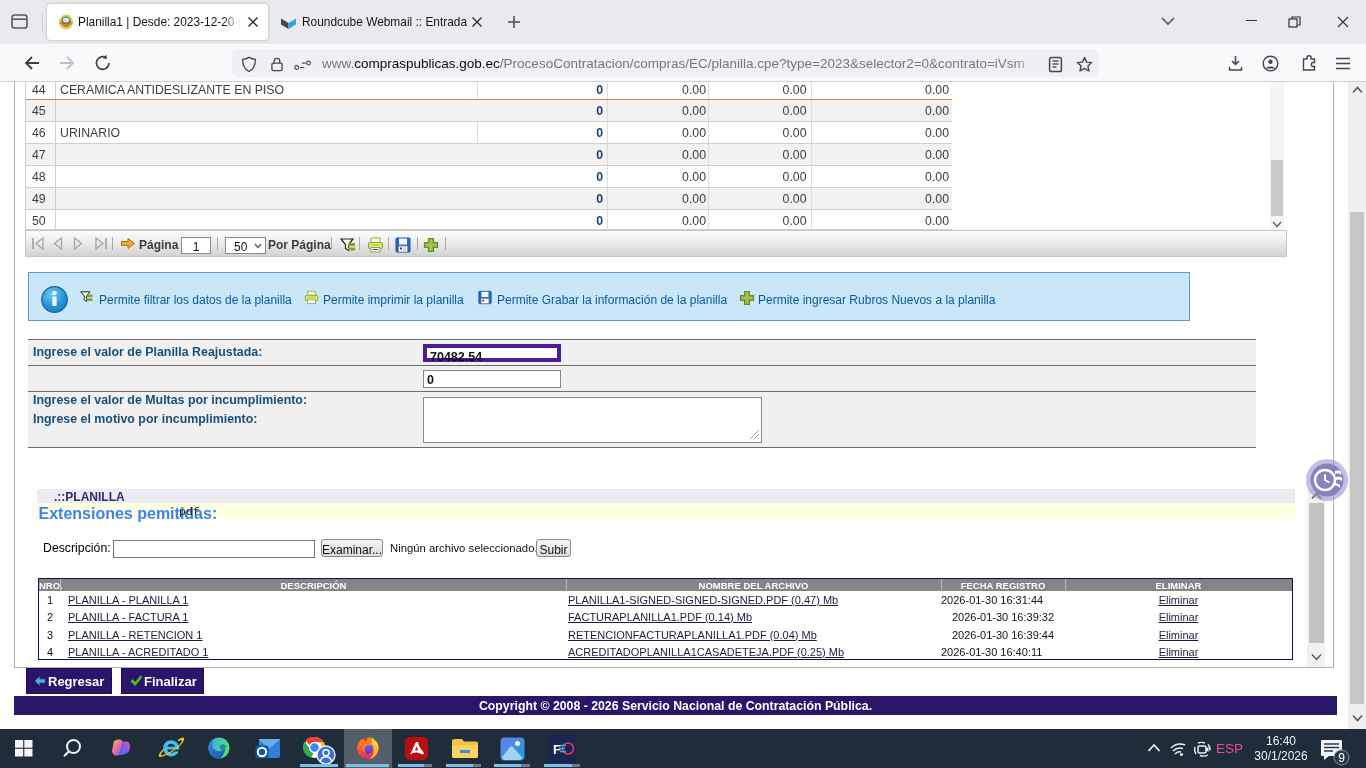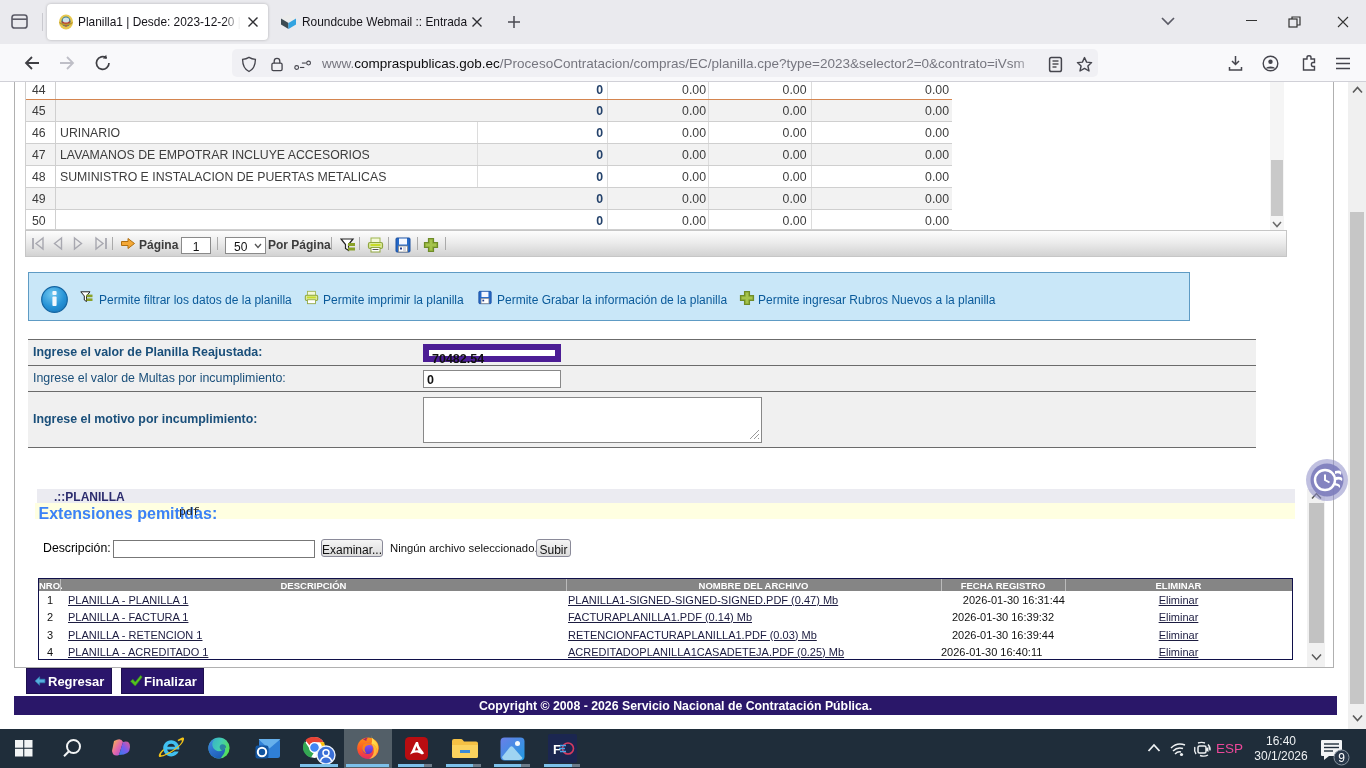--- a/index.html
+++ b/index.html
@@ -128,20 +128,21 @@
 .grow .c2{position:absolute;left:31px;top:0;width:421.5px;height:100%;border-right:1px solid #dcdcdc;padding:4px 0 0 4px}
 .grow .c3{position:absolute;left:452.5px;top:0;width:130.5px;height:100%;border-right:1px solid #dcdcdc;padding:4px 4px 0 0;text-align:right;font-weight:bold;color:#24426b}
 .grow .c4{position:absolute;left:583px;top:0;width:101px;height:100%;border-right:1px solid #dcdcdc;padding:4px 2px 0 0;text-align:right}
 .grow .c5{position:absolute;left:684px;top:0;width:102.5px;height:100%;border-right:1px solid #dcdcdc;padding:4px 4px 0 0;text-align:right}
 .grow .c6{position:absolute;left:786.5px;top:0;width:140.5px;height:100%;padding:4px 3px 0 0;text-align:right}
 .gr-alt{background:#f2f2f2}
 </style>
 
 <div class="grow" style="top:82px;height:18px;border-bottom:1px solid #d4854f">
  <div class="c1" style="padding-top:1px">44</div>
+    <div class="c2" style="padding-top:1px">CERAMICA ANTIDESLIZANTE EN PISO</div>
     <div class="c3" style="padding-top:1px">0</div>
     <div class="c4" style="padding-top:1px">0.00</div>
     <div class="c5" style="padding-top:1px">0.00</div>
     <div class="c6" style="padding-top:1px">0.00</div>
 </div>
 <div class="grow gr-alt" style="top:99.5px">
     <div class="c1">45</div>
     <div class="c3">0</div>
     <div class="c4">0.00</div>
     <div class="c5">0.00</div>
@@ -150,29 +151,27 @@
 <div class="grow" style="top:121.5px">
     <div class="c1">46</div>
     <div class="c2">URINARIO</div>
     <div class="c3">0</div>
     <div class="c4">0.00</div>
     <div class="c5">0.00</div>
     <div class="c6">0.00</div>
   </div>
 <div class="grow gr-alt" style="top:143.5px">
     <div class="c1">47</div>
-    <div class="c2">LAVAMANOS DE EMPOTRAR INCLUYE ACCESORIOS</div>
     <div class="c3">0</div>
     <div class="c4">0.00</div>
     <div class="c5">0.00</div>
     <div class="c6">0.00</div>
   </div>
 <div class="grow" style="top:165.5px">
     <div class="c1">48</div>
-    <div class="c2">SUMINISTRO E INSTALACION DE PUERTAS METALICAS</div>
     <div class="c3">0</div>
     <div class="c4">0.00</div>
     <div class="c5">0.00</div>
     <div class="c6">0.00</div>
   </div>
 <div class="grow gr-alt" style="top:187.5px">
     <div class="c1">49</div>
     <div class="c3">0</div>
     <div class="c4">0.00</div>
     <div class="c5">0.00</div>
@@ -285,23 +284,23 @@
 <svg class="ic" style="left:739px;top:290px" width="16" height="16" viewBox="0 0 15 15">
     <path d="M5.2 1.4 H9.8 V5.2 H13.6 V9.8 H9.8 V13.6 H5.2 V9.8 H1.4 V5.2 H5.2 Z" fill="#8fad3a" stroke="#6e8c28" stroke-width="1.1"></path>
     <path d="M6.4 2.6 H8.6 V6.4 H12.4 V8.6 H8.6 V12.4 H6.4 V8.6 H2.6 V6.4 H6.4 Z" fill="#a5c44c"></path>
   </svg>
 <div class="a" style="left:758px;top:293px;font-size:12px;color:#0a5a9a">Permite ingresar Rubros Nuevos a la planilla</div>
 
 <div class="a" style="left:28px;top:338.5px;width:1228px;height:26px;background:#f0f0f0;border-top:1px solid #6b6b6b"></div>
 <div class="a" style="left:28px;top:364.5px;width:1228px;height:26px;background:#f0f0f0;border-top:1px solid #6b6b6b"></div>
 <div class="a" style="left:28px;top:390.5px;width:1228px;height:57px;background:#f0f0f0;border-top:1px solid #6b6b6b;border-bottom:1px solid #6b6b6b"></div>
 <div class="a" style="left:33px;top:345px;font-size:12.4px;font-weight:bold;color:#1a4f7a">Ingrese el valor de Planilla Reajustada:</div>
-<div class="a" style="left:33px;top:371px;font-size:12.4px;font-weight:normal;color:#1a4f7a">Ingrese el valor de Multas por incumplimiento:</div>
+<div class="a" style="left:33px;top:393px;font-size:12.4px;font-weight:bold;color:#1a4f7a">Ingrese el valor de Multas por incumplimiento:</div>
 <div class="a" style="left:33px;top:412px;font-size:12.4px;font-weight:bold;color:#1a4f7a">Ingrese el motivo por incumplimiento:</div>
-<div class="a" style="left:423px;top:343.5px;width:138px;height:18px;background:#fff;border:6px solid #4c1d95;font-size:12.5px;font-weight:bold;color:#111;padding:2px 0 0 3px">70482.54</div>
+<div class="a" style="left:423px;top:343.5px;width:138px;height:18px;background:#fff;border:4px solid #4c1d95;font-size:12.5px;font-weight:bold;color:#111;padding:2px 0 0 3px">70482.54</div>
 <div class="a" style="left:423px;top:369.5px;width:138px;height:18px;background:#fff;border:1px solid #888;font-size:12.5px;font-weight:bold;color:#111;padding:2px 0 0 3px">0</div>
 <div class="a" style="left:423px;top:396.5px;width:339px;height:46px;background:#fff;border:1px solid #888"></div>
 <svg class="ic" style="left:749px;top:429px" width="11" height="11" viewBox="0 0 11 11">
     <path d="M10 1 L1 10 M10 5 L5 10 M10 9 L9 10" stroke="#9a9a9a" stroke-width="1"></path>
   </svg>
 
 <div class="a" style="left:37px;top:488.5px;width:1258px;height:14.5px;background:#ebebf1"></div>
 <div class="a" style="left:54px;top:490px;font-size:12px;font-weight:bold;color:#2c2c6e">.::PLANILLA</div>
 <div class="a" style="left:34.5px;top:503px;width:1260.5px;height:15.5px;background:#ffffe1"></div>
 <div class="a" style="left:38.5px;top:504.5px;font-size:16px;font-weight:bold;color:#3b82f6">Extensiones pemitidas:</div>
@@ -331,23 +330,23 @@
 <div class="fr" style="left:39px;top:594px;width:22px;text-align:center">1</div>
 <div class="fr" style="left:39px;top:611px;width:22px;text-align:center">2</div>
 <div class="fr" style="left:39px;top:628.5px;width:22px;text-align:center">3</div>
 <div class="fr" style="left:39px;top:646px;width:22px;text-align:center">4</div>
 <div class="fr flink" style="left:68px;top:594px">PLANILLA - PLANILLA 1</div>
 <div class="fr flink" style="left:68px;top:611px">PLANILLA - FACTURA 1</div>
 <div class="fr flink" style="left:68px;top:628.5px">PLANILLA - RETENCION 1</div>
 <div class="fr flink" style="left:68px;top:646px">PLANILLA - ACREDITADO 1</div>
 <div class="fr flink" style="left:568px;top:594px">PLANILLA1-SIGNED-SIGNED-SIGNED.PDF (0.47) Mb</div>
 <div class="fr flink" style="left:568px;top:611px">FACTURAPLANILLA1.PDF (0.14) Mb</div>
-<div class="fr flink" style="left:568px;top:628.5px">RETENCIONFACTURAPLANILLA1.PDF (0.03) Mb</div>
+<div class="fr flink" style="left:568px;top:628.5px">RETENCIONFACTURAPLANILLA1.PDF (0.04) Mb</div>
 <div class="fr flink" style="left:568px;top:646px">ACREDITADOPLANILLA1CASADETEJA.PDF (0.25) Mb</div>
-<div class="fr" style="left:941px;top:594px;width:124px;text-align:right">2026-01-30 16:31:44</div>
+<div class="fr" style="left:941px;top:594px;width:124px;text-align:left">2026-01-30 16:31:44</div>
 <div class="fr" style="left:941px;top:611px;width:124px;text-align:center">2026-01-30 16:39:32</div>
 <div class="fr" style="left:941px;top:628.5px;width:124px;text-align:center">2026-01-30 16:39:44</div>
 <div class="fr" style="left:941px;top:646px;width:124px;text-align:left">2026-01-30 16:40:11</div>
 <div class="fr flink" style="left:1065px;top:594px;width:227px;text-align:center">Eliminar</div>
 <div class="fr flink" style="left:1065px;top:611px;width:227px;text-align:center">Eliminar</div>
 <div class="fr flink" style="left:1065px;top:628.5px;width:227px;text-align:center">Eliminar</div>
 <div class="fr flink" style="left:1065px;top:646px;width:227px;text-align:center">Eliminar</div>
 
 <div class="a" style="left:1307px;top:488.5px;width:18px;height:178px;background:#f1f1f1"></div>
 <svg class="ic" style="left:1311px;top:492px" width="11" height="8" viewBox="0 0 11 8">

